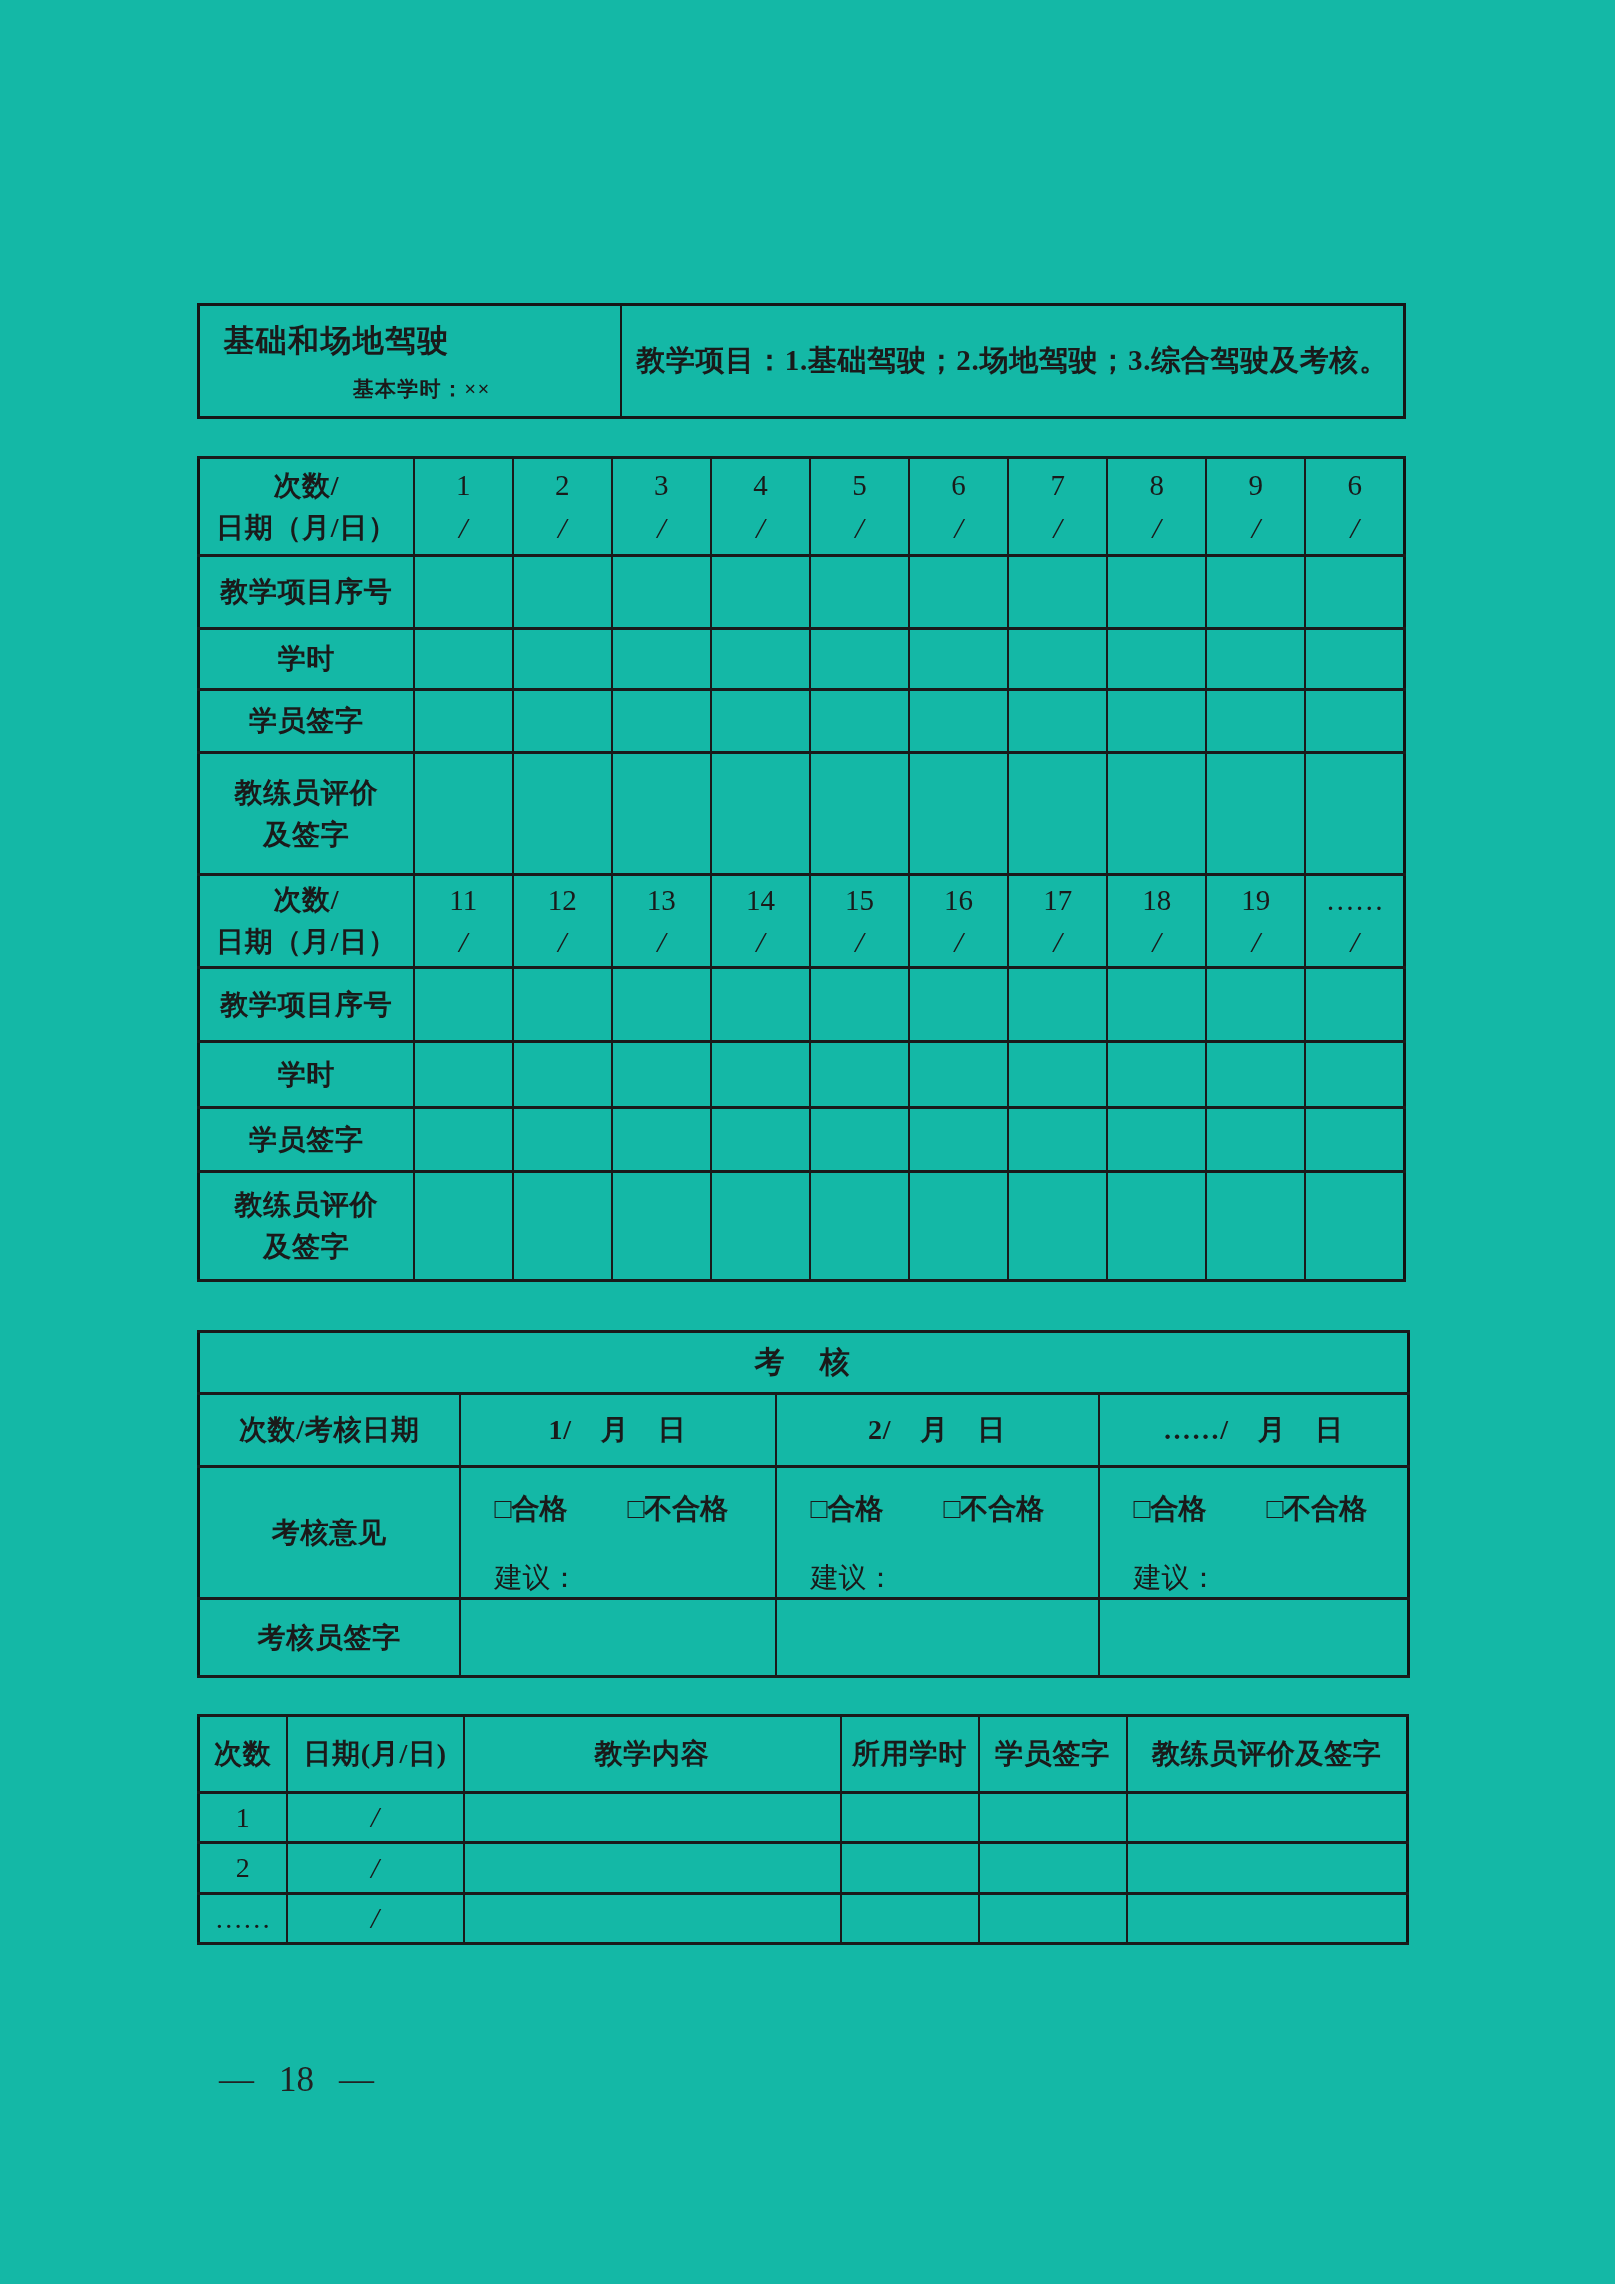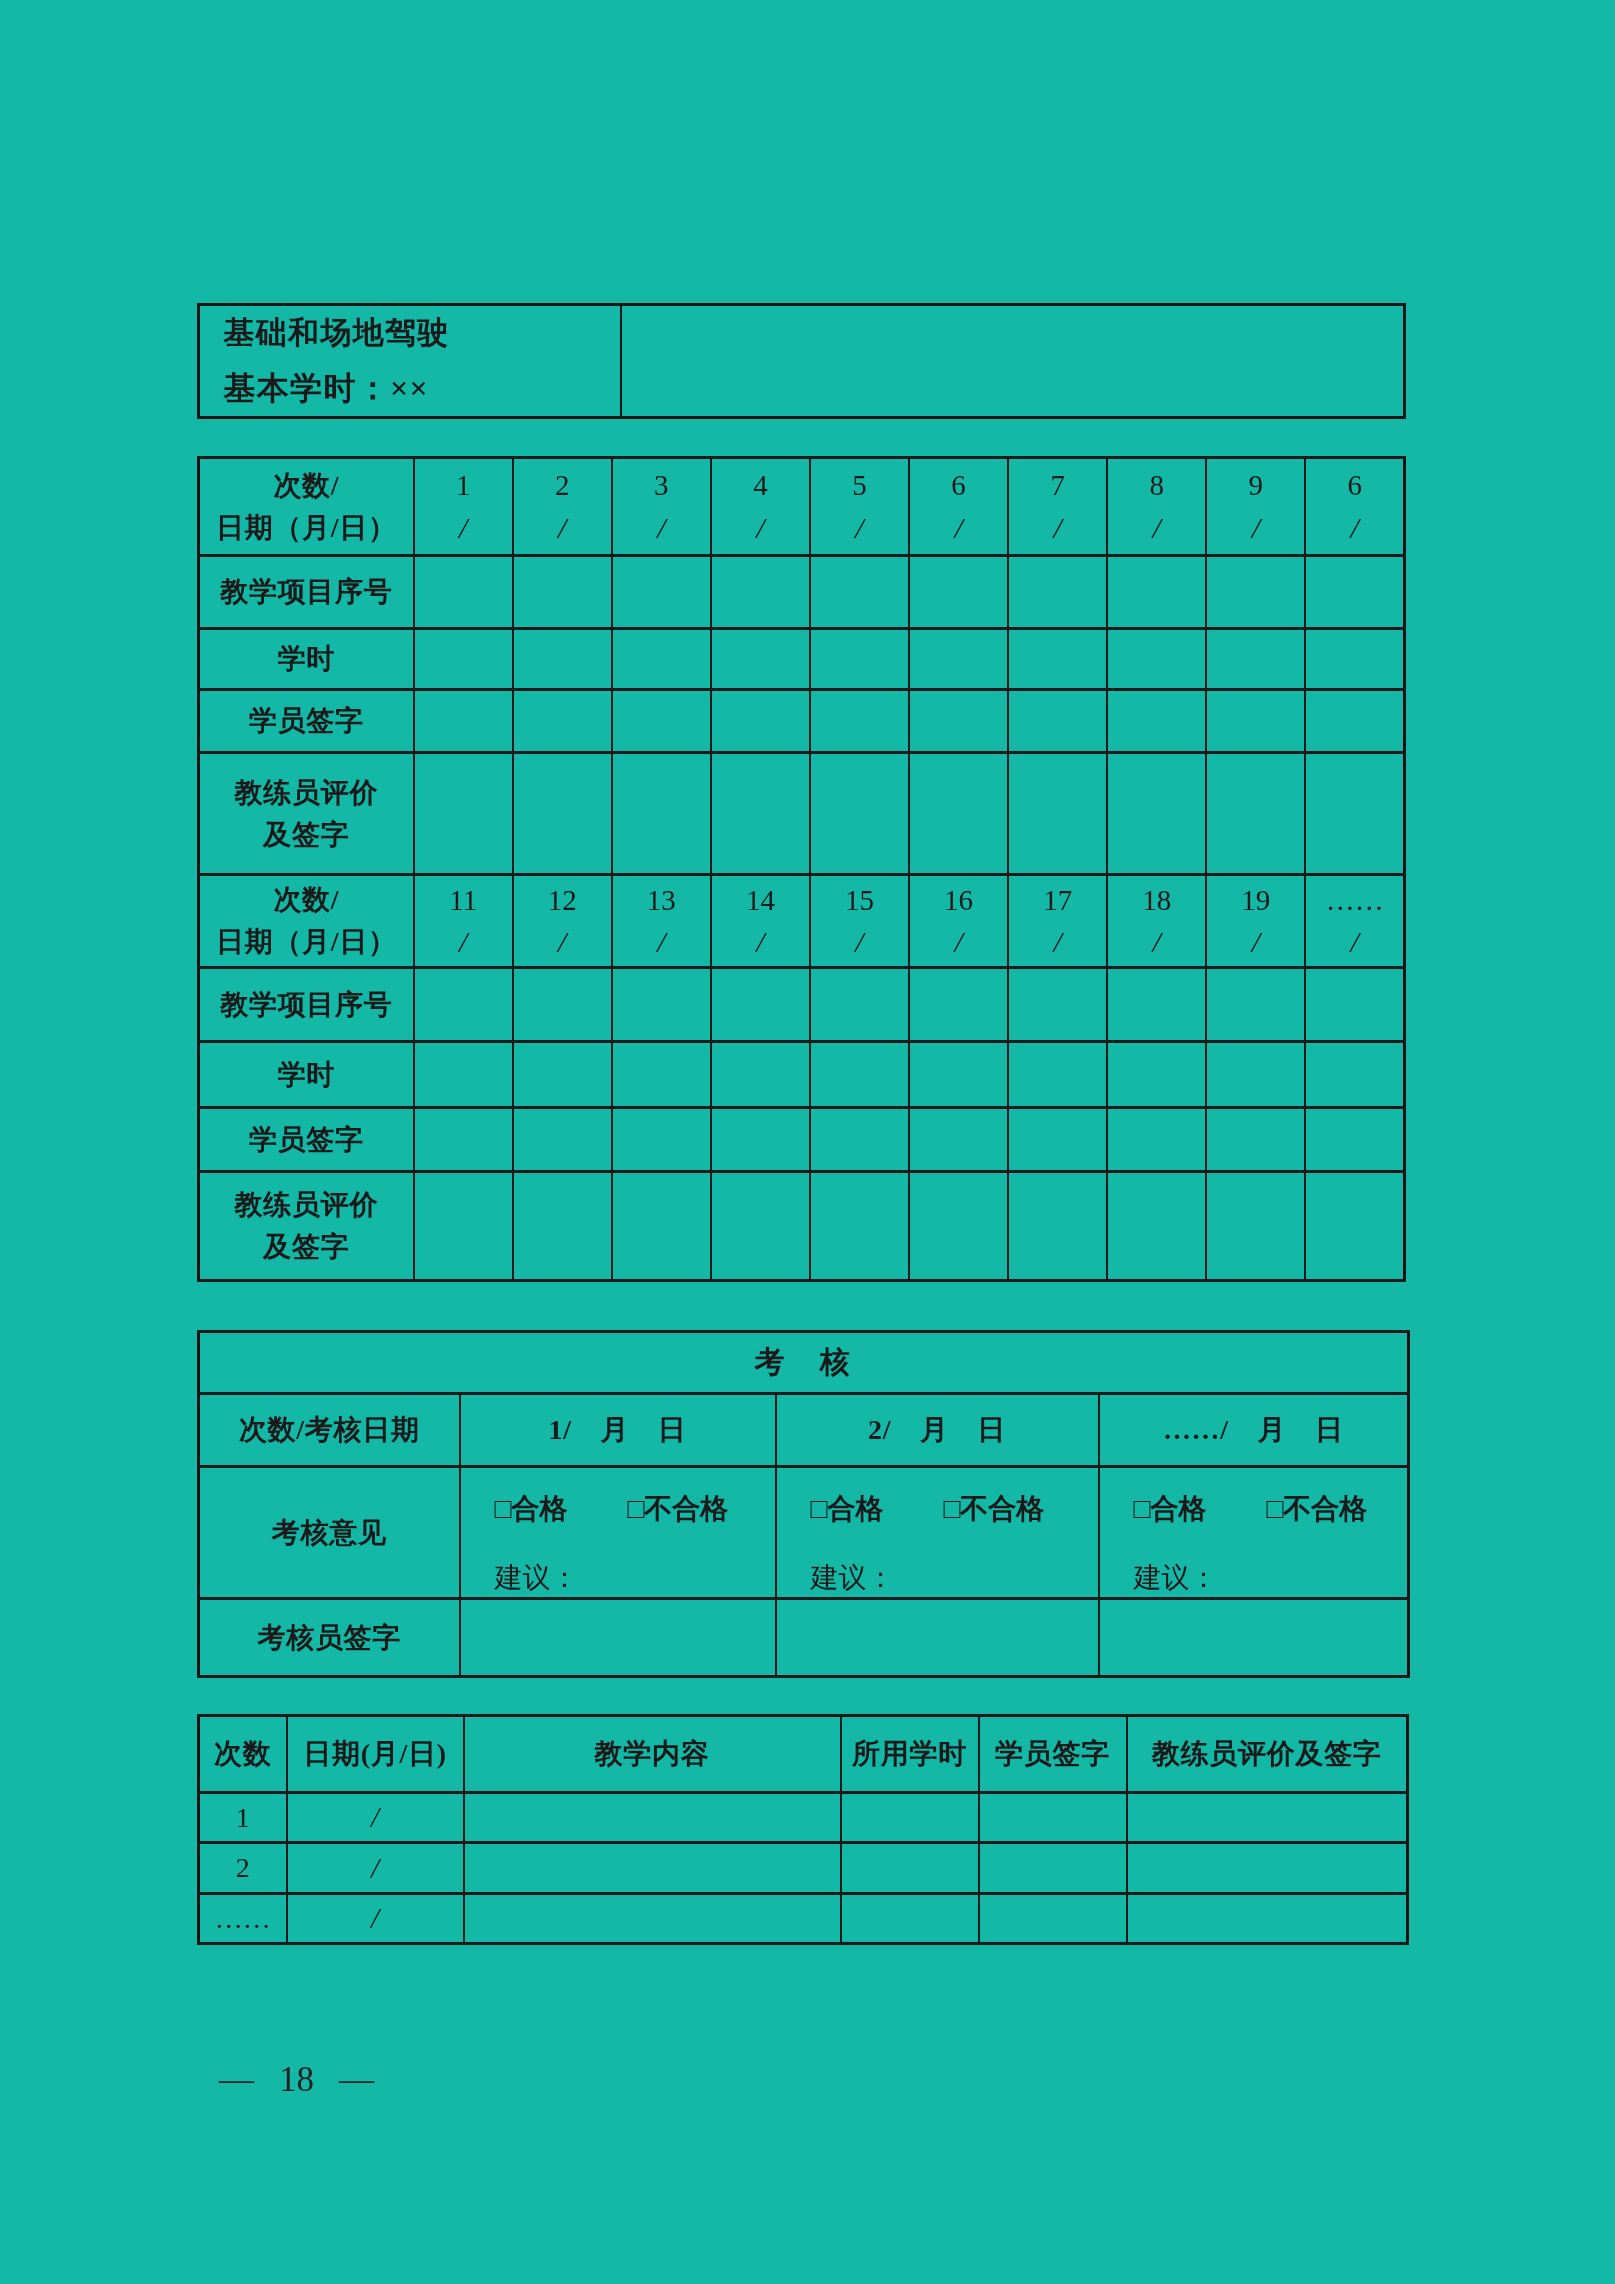--- a/index.html
+++ b/index.html
@@ -20,21 +20,21 @@
     border:3.9px solid #161616;box-sizing:border-box;
     display:flex;
   }
   .hb-left{
     width:422px;box-sizing:border-box;
     border-right:2.6px solid #161616;
     display:flex;flex-direction:column;justify-content:center;
     padding-left:23.5px;gap:13px;
   }
   .hb-left .l1{font-size:31px;font-weight:700;letter-spacing:1.3px;}
-  .hb-left .l2{font-size:32px;font-weight:700;letter-spacing:1.3px;}
+  .hb-left .l2{font-size:21px;font-weight:700;letter-spacing:1.3px;text-align:center;}
   .hb-right{
     flex:1;display:flex;align-items:center;justify-content:center;
     font-size:29px;font-weight:700;letter-spacing:0.7px;
   }
   
   .tbl{
     position:absolute;left:197px;
     border-collapse:collapse;table-layout:fixed;
     border:3.9px solid #121212;
     color:#1a1a1a;
@@ -76,20 +76,21 @@
 </head>
 <body>
 
 <div class="page">
 
   <div id="header-box">
     <div class="hb-left">
       <div class="l1">基础和场地驾驶</div>
       <div class="l2">基本学时：××</div>
     </div>
+    <div class="hb-right">教学项目：1.基础驾驶；2.场地驾驶；3.综合驾驶及考核。</div>
   </div>
 
   <table id="main-table" class="tbl">
     <colgroup>
       <col style="width:215px">
       <col style="width:99px">
         <col style="width:99px">
         <col style="width:99px">
         <col style="width:99px">
         <col style="width:99px">

